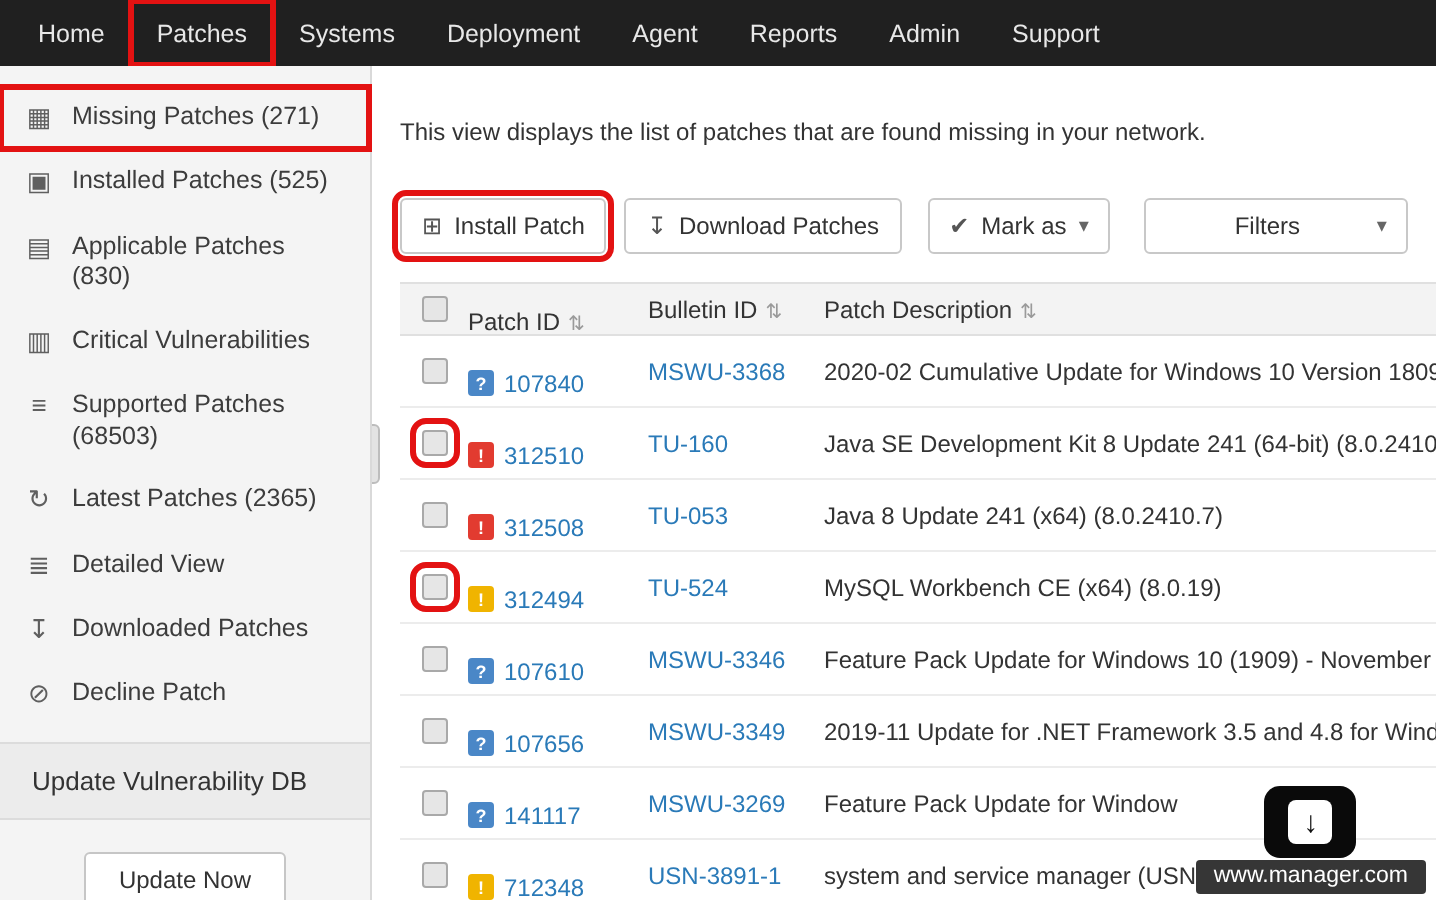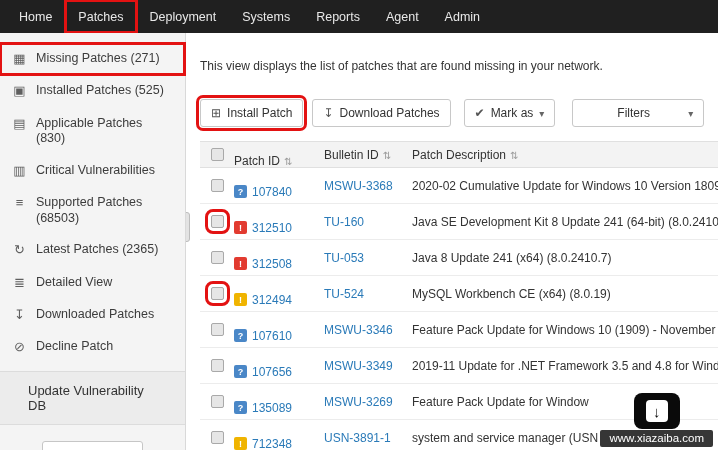--- a/index.html
+++ b/index.html
@@ -12,21 +12,21 @@
   .nav-item { color:#e8e8e8; font-size:12.5px; padding:0 13px; display:flex; align-items:center; cursor:pointer; white-space:nowrap; }
   .nav-item.annotated { outline:3px solid #e31212; outline-offset:-2px; }
 
   .body-row { display:flex; height:417px; }
 
   
   .sidebar { width:186px; background:#f4f4f4; border-right:1px solid #d9d9d9; padding-top:10px; display:flex; flex-direction:column; flex:0 0 186px; }
   .sidebar-item { display:flex; gap:9px; padding:8px 12px; font-size:12.5px; color:#3c3c3c; align-items:flex-start; cursor:pointer; line-height:1.25; }
   .sidebar-item .ic { color:#5f5f5f; font-size:13px; width:15px; flex:0 0 15px; text-align:center; }
   .sidebar-item.annotated { outline:3px solid #e31212; outline-offset:-2px; }
-  .update-heading { margin-top:8px; border-top:1px solid #dcdcdc; border-bottom:1px solid #dcdcdc; background:#ececec; padding:11px 28px; font-size:13px; color:#333; }
+  .update-heading { margin-top:8px; border-top:1px solid #dcdcdc; border-bottom:1px solid #dcdcdc; background:#ececec; padding:11px 16px; font-size:13px; color:#333; }
   .update-body { padding:16px 12px 0; text-align:center; }
   .update-now { background:#fff; border:1px solid #c6c6c6; border-radius:3px; font-size:12px; color:#333; padding:6px 16px; cursor:pointer; }
 
   
   .content { position:relative; flex:1; padding-left:14px; overflow:hidden; }
   .resize-handle { position:absolute; left:-5px; top:179px; width:9px; height:30px; background:#e3e3e3; border:1px solid #bdbdbd; border-radius:3px; cursor:col-resize; z-index:3; }
   .view-desc { font-size:12px; color:#333; margin-top:26px; }
   .toolbar { display:flex; gap:9px; margin-top:26px; align-items:center; }
   .btn { display:inline-flex; align-items:center; gap:6px; background:#fff; border:1px solid #c8c8c8; border-radius:3px; font-size:12px; color:#333; padding:6px 10px; cursor:pointer; white-space:nowrap; }
   .btn.annotated { outline:3px solid #e31212; outline-offset:1px; }
@@ -61,25 +61,26 @@
   .wm-url { background:rgba(10,10,10,0.82); color:#fff; font-size:11.5px; padding:2px 9px 3px; margin-top:1px; border-radius:2px; }
 </style>
 </head>
 <body>
 
 <div class="screen">
 
   <nav class="topnav" id="nav-items">
       <div class="nav-item">Home</div>
       <div class="nav-item annotated">Patches</div>
+      <div class="nav-item">Systems</div>
       <div class="nav-item">Deployment</div>
-      <div class="nav-item">Systems</div>
+      <div class="nav-item">Agent</div>
       <div class="nav-item">Reports</div>
-      <div class="nav-item">Agent</div>
       <div class="nav-item">Admin</div>
+      <div class="nav-item">Support</div>
     </nav>
 
   <div class="body-row">
     <aside class="sidebar">
       <div id="sidebar-items">
           <div class="sidebar-item annotated">
     <span class="ic">▦</span>
     <span class="lbl">Missing Patches (271)</span>
   </div>
           <div class="sidebar-item">
@@ -252,21 +253,21 @@
     </div>
     <div class="cell-desc desc">2019-11 Update for .NET Framework 3.5 and 4.8 for Window</div>
   </div>
             <div class="trow">
     <div class="cell-check">
       <span class="checkbox"></span>
     </div>
     <div class="cell-pid">
       <span class="pid-wrap">
         <span class="sev sev-info">?</span>
-        <span class="link pid">135089</span>
+        <span class="link pid">141117</span>
       </span>
     </div>
     <div class="cell-bid">
       <span class="link bid">MSWU-3269</span>
     </div>
     <div class="cell-desc desc">Feature Pack Update for Window</div>
   </div>
             <div class="trow">
     <div class="cell-check">
       <span class="checkbox"></span>
@@ -284,16 +285,16 @@
   </div>
           </div>
       </div>
     </main>
   </div>
 
   <div class="watermark">
     <div class="wm-box">
       <span class="wm-arrow">↓</span>
     </div>
-    <div class="wm-url">www.xiazaiba.com</div>
+    <div class="wm-url">www.manager.com</div>
   </div>
 
 </div>
 
 </body></html>

